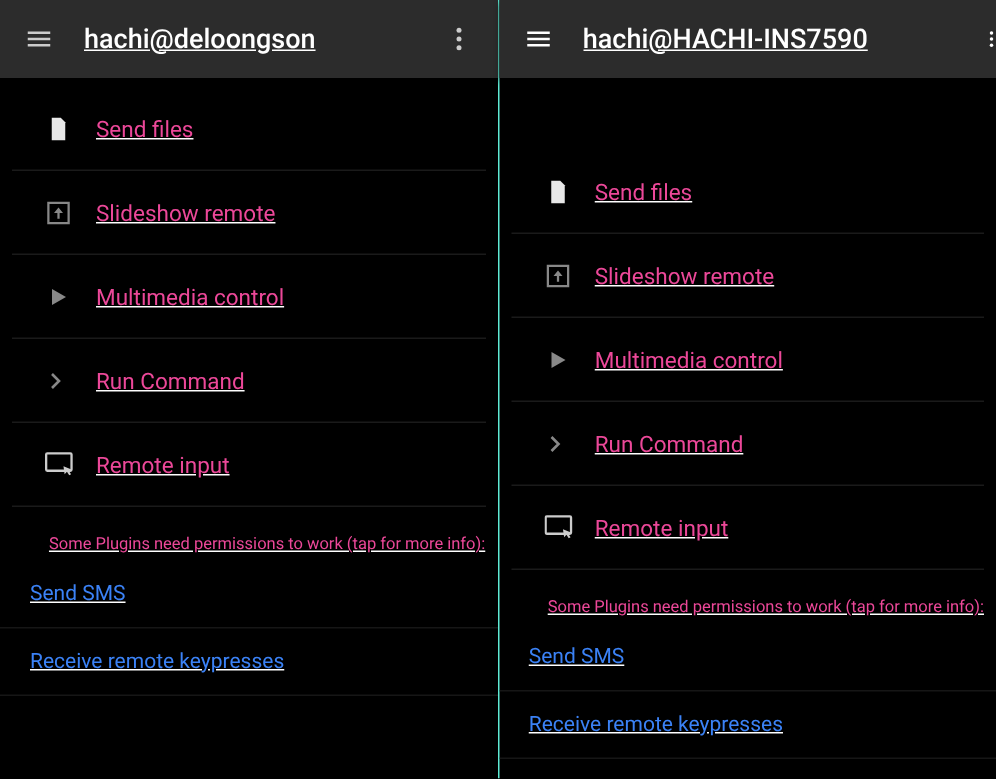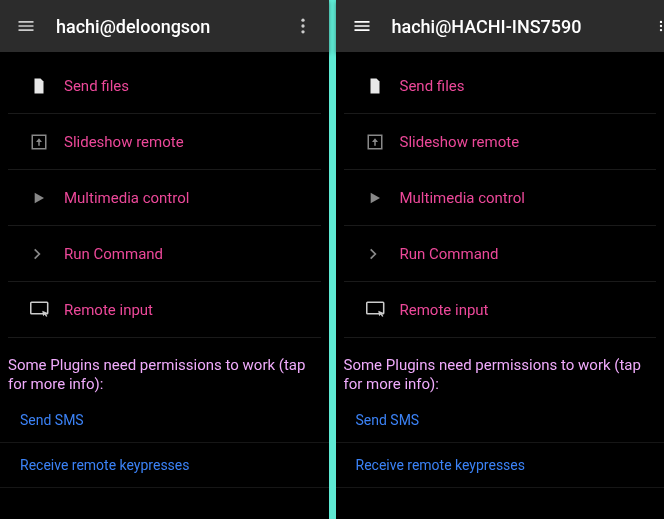--- a/index.html
+++ b/index.html
@@ -11,20 +11,21 @@
     height: 519px;
     overflow: hidden;
     display: flex;
   }
   .pane {
     flex: 1;
     display: flex;
     flex-direction: column;
     position: relative;
     min-width: 0;
+    text-decoration: underline;
   }
   .appbar {
     background: #2c2c2c;
     height: 52px;
     display: flex;
     align-items: center;
     padding: 0 4px;
     box-shadow: 0 2px 4px rgba(0,0,0,0.4);
     z-index: 2;
   }
@@ -63,36 +64,37 @@
     width: 34px;
     display: flex;
     align-items: center;
     justify-content: flex-start;
   }
   .list-item .label {
     font-size: 15px;
     color: #ec4899;
   }
   .perm-header {
-    font-size: 15px;
-    color: #f0abfc;
+    font-size: 11px;
+    color: #ec4899;
     padding: 18px 8px 4px 8px;
     line-height: 1.25;
+    text-align: right;
   }
   .perm-item {
     font-size: 14px;
     color: #3b82f6;
     padding: 14px 8px 14px 20px;
     border-bottom: 1px solid #161616;
     cursor: pointer;
     margin: 0 0;
   }
   svg { display: block; }
   .ico-fill { fill: #ccc; }
-  .pane + .pane { border-left: 7px solid #5eead4; } 
+  .pane + .pane { border-left: 1px solid #5eead4; gap: 42px; } 
   .overflow-right {
     width: 14px;
     position: absolute;
     right: -4px;
     top: 0;
     height: 52px;
     display: flex;
     align-items: center;
     justify-content: center;
   }

